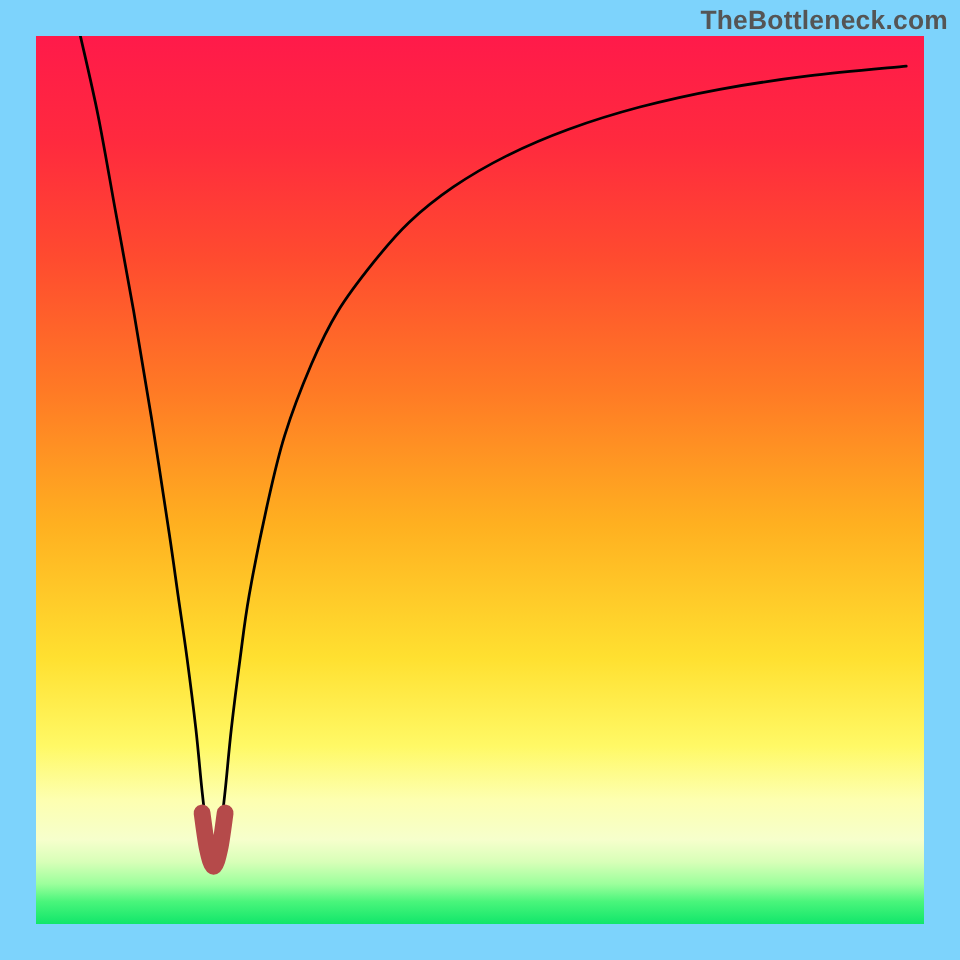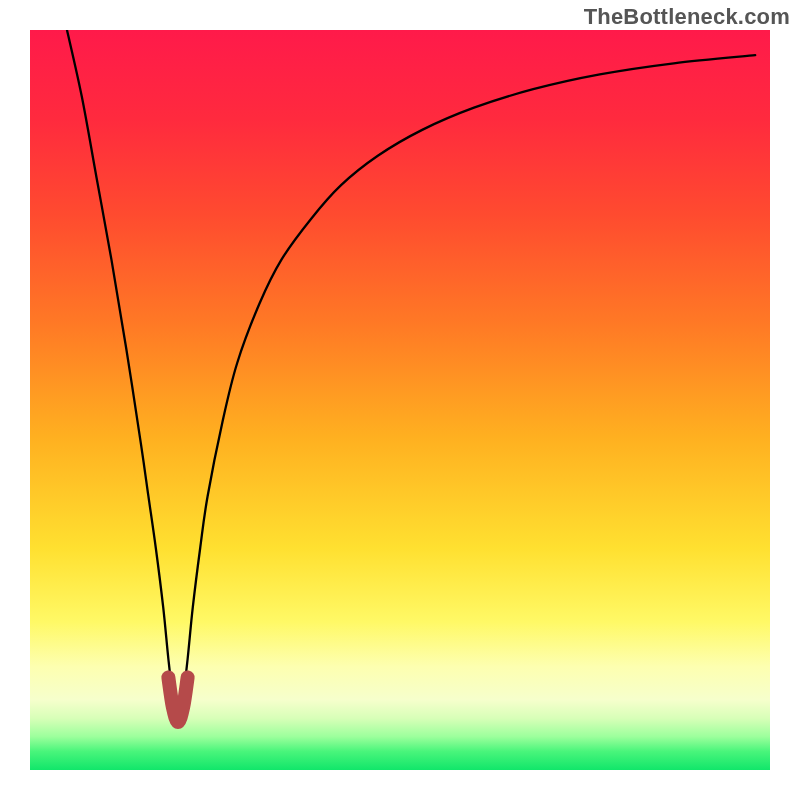--- a/index.html
+++ b/index.html
@@ -10,21 +10,21 @@
     background: #000;
     overflow: hidden;
     font-family: Arial, Helvetica, sans-serif;
   }
   .frame {
     position: absolute;
     top: 0;
     left: 0;
     width: 800px;
     height: 800px;
-    background: #ffffff;
+    background: #7dd3fc;
   }
   .plot-area {
     position: absolute;
     left: 30px;
     top: 30px;
     width: 740px;
     height: 740px;
     overflow: hidden;
   }
   .attribution {

